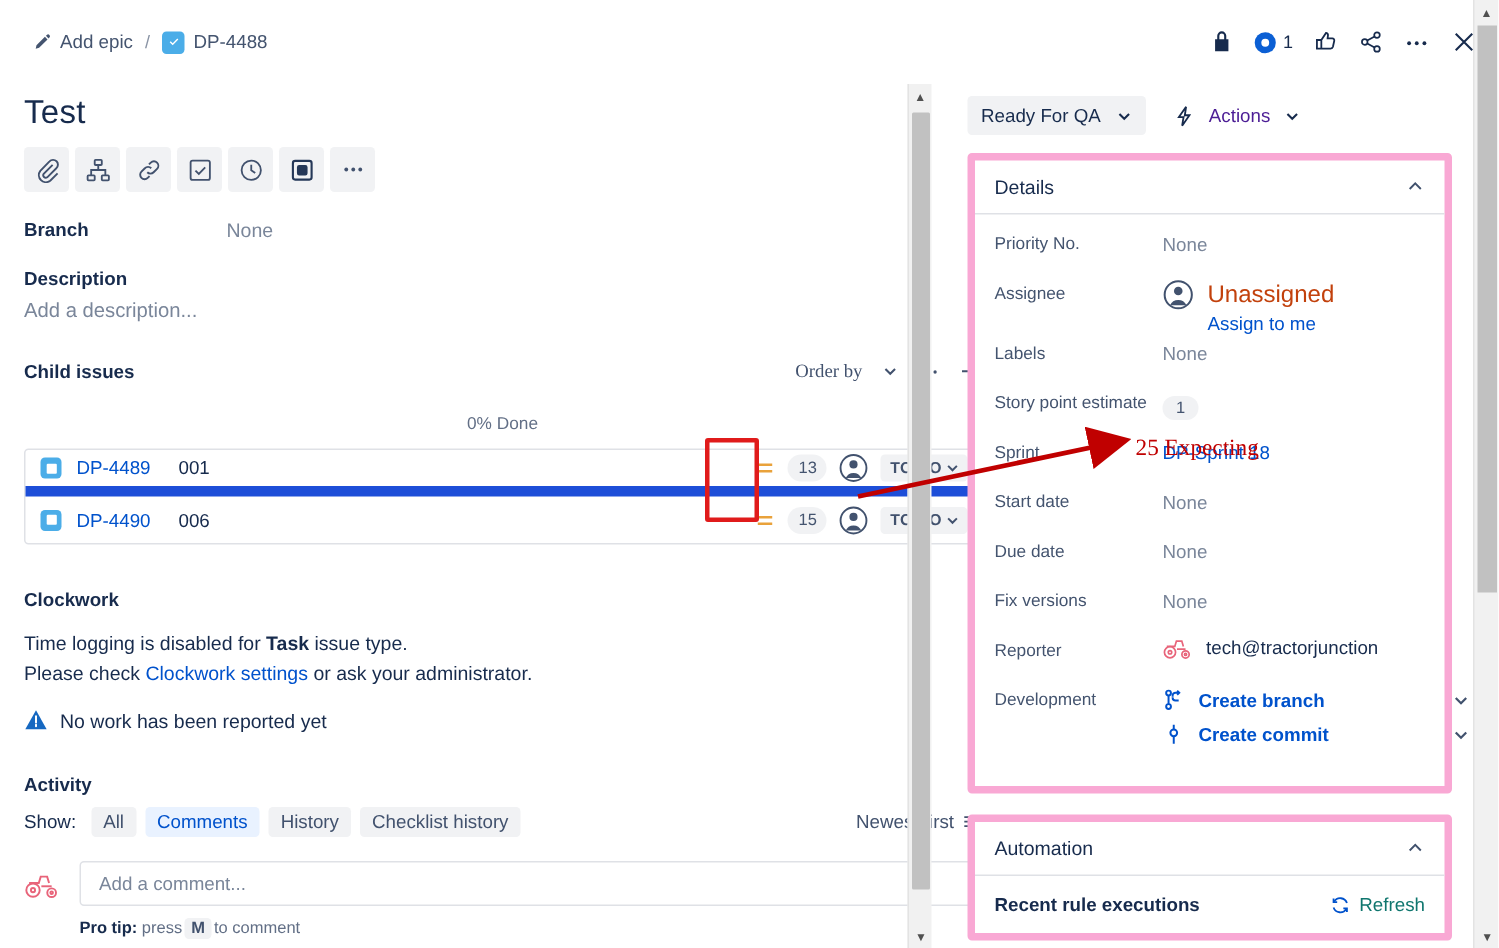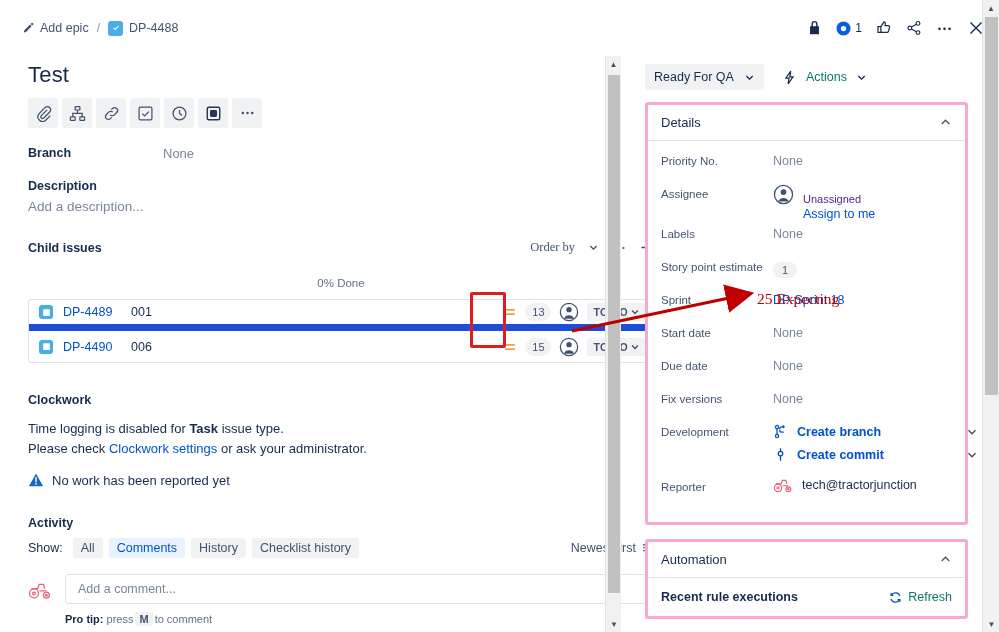--- a/index.html
+++ b/index.html
@@ -31,21 +31,21 @@
   }
   .tb-btn {
     display: flex; align-items: center; gap: 4px; cursor: pointer;
     color: #172b4d;
   }
   .watch-count { font-size: 12px; color: #172b4d; }
 
   
   .left-col {
     position: absolute; top: 56px; left: 0; width: 680px; height: 576px;
-    overflow: hidden; padding: 0 26px 0 28px;
+    overflow: hidden; padding: 0 26px 0 16px;
   }
   h1.issue-title {
     font-size: 22px; font-weight: 500; color: #172b4d;
     margin: 6px 0 10px 0; letter-spacing: .2px;
   }
   .action-row { display: flex; gap: 4px; margin-bottom: 18px; }
   .act-btn {
     width: 30px; height: 30px; border-radius: 3px; background: #f1f2f4;
     display: flex; align-items: center; justify-content: center; cursor: pointer;
     color: #42526e;
@@ -138,32 +138,32 @@
     position: absolute; top: 56px; left: 633px; width: 345px; height: 576px;
     padding: 0 10px 0 12px; overflow: hidden;
   }
   .status-row { display: flex; align-items: center; gap: 18px; padding: 8px 0 12px 0; }
   .status-btn {
     background: #f1f2f4; color: #172b4d; font-size: 12.5px; font-weight: 500;
     border-radius: 3px; padding: 6px 9px; display: flex; align-items: center; gap: 10px;
     cursor: pointer;
   }
   .actions-btn { display: flex; align-items: center; gap: 9px; font-size: 12.5px;
-                 color: #0f766e; cursor: pointer; }
-  .panel { border: 3px solid #f9a8d4; border-radius: 3px; background: #fff; }
+                 color: #4c1d95; cursor: pointer; }
+  .panel { border: 5px solid #f9a8d4; border-radius: 3px; background: #fff; }
   .panel-head { display: flex; align-items: center; padding: 10px 13px;
                 border-bottom: 1px solid #dfe1e6; }
   .panel-title { font-size: 13px; font-weight: 500; color: #172b4d; }
   .panel-chevron { margin-left: auto; color: #42526e; cursor: pointer; display:flex; }
   .panel-body { padding: 10px 13px 12px; }
   .d-row { display: flex; align-items: flex-start; min-height: 30px; margin-bottom: 3px; }
   .d-lbl { width: 112px; font-size: 11.5px; color: #44546f; padding-top: 4px; flex: none; }
   .d-val { font-size: 12.5px; color: #7a869a; padding-top: 3px; }
   .d-val-col { display: flex; flex-direction: column; gap: 2px; }
-  .assignee-line { display: flex; align-items: flex-end; gap: 9px; font-size: 11px; color: #4c1d95; }
+  .assignee-line { display: flex; align-items: center; gap: 9px; font-size: 16px; color: #c2410c; }
   .link-blue { color: #0052cc; font-size: 12.5px; cursor: pointer; }
   .sp-pill { background: #f1f2f4; color: #44546f; font-size: 11px; border-radius: 9px;
              padding: 2px 9px; display: inline-flex; }
   .dev-line { display: flex; align-items: center; gap: 9px; width: 205px; }
   .dev-link { color: #0052cc; font-size: 12.5px; font-weight: 600; cursor: pointer; }
   .dev-chev { margin-left: auto; color: #42526e; display: flex; cursor: pointer; }
   .reporter-line { display: flex; align-items: center; gap: 9px; font-size: 12.5px; color: #172b4d; }
   .automation { margin-top: 14px; }
   .auto-body { padding: 12px 13px; display: flex; align-items: center; }
   .auto-title { font-size: 12.5px; font-weight: 700; color: #172b4d; }
@@ -541,69 +541,69 @@
         <div class="d-row">
           <div class="d-lbl">Due date</div>
           <div class="d-val">None</div>
         </div>
 
         <div class="d-row">
           <div class="d-lbl">Fix versions</div>
           <div class="d-val">None</div>
         </div>
 
-        <div class="d-row" style="min-height:52px">
-          <div class="d-lbl">Development</div>
-          <div class="d-val-col" style="gap:8px;padding-top:2px">
-            <div class="dev-line">
-              <svg width="15" height="15" viewBox="0 0 16 16" fill="none" stroke="#0052cc" stroke-width="1.4">
-                  <circle cx="4.3" cy="3.2" r="1.7"></circle>
-                  <circle cx="4.3" cy="12.8" r="1.7"></circle>
-                  <path d="M4.3 4.9v6.2"></path>
-                  <path d="M11.5 3h-2.3a2 2 0 0 0-2 2v.8"></path>
-                  <path d="M10.4 1.6 11.9 3l-1.5 1.4"></path>
-                  <path d="M11.5 8.6h-2.3a2 2 0 0 1-2-2v-.3"></path>
-                </svg>
-              <span class="dev-link">Create branch</span>
-              <span class="dev-chev">
-                <svg width="12" height="12" viewBox="0 0 12 12" fill="none" stroke="#42526e" stroke-width="1.5">
-                    <path d="M2.5 4.3 6 7.8l3.5-3.5"></path>
-                  </svg>
-              </span>
-            </div>
-            <div class="dev-line">
-              <svg width="15" height="15" viewBox="0 0 16 16" fill="none" stroke="#0052cc" stroke-width="1.4">
-                  <circle cx="8" cy="7" r="2.4"></circle>
-                  <path d="M8 1.3v3.3M8 9.4v5.3"></path>
-                </svg>
-              <span class="dev-link">Create commit</span>
-              <span class="dev-chev">
-                <svg width="12" height="12" viewBox="0 0 12 12" fill="none" stroke="#42526e" stroke-width="1.5">
-                    <path d="M2.5 4.3 6 7.8l3.5-3.5"></path>
-                  </svg>
-              </span>
-            </div>
-          </div>
-        </div>
-
         <div class="d-row">
           <div class="d-lbl">Reporter</div>
           <div class="reporter-line">
             <svg width="20" height="16" viewBox="0 0 28 22" fill="none" stroke="#e8647a" stroke-width="1.6">
               <circle cx="7" cy="15" r="5.2"></circle>
                 <circle cx="7" cy="15" r="1.6"></circle>
               <circle cx="21.5" cy="17" r="3.4"></circle>
                 <circle cx="21.5" cy="17" r="1"></circle>
               <path d="M4 9.5h7.5l1.5-5h5l1.5 5"></path>
                 <path d="M13.5 12h8"></path>
             </svg>
             <span>tech@tractorjunction</span>
           </div>
         </div>
 
+        <div class="d-row" style="min-height:52px">
+          <div class="d-lbl">Development</div>
+          <div class="d-val-col" style="gap:8px;padding-top:2px">
+            <div class="dev-line">
+              <svg width="15" height="15" viewBox="0 0 16 16" fill="none" stroke="#0052cc" stroke-width="1.4">
+                  <circle cx="4.3" cy="3.2" r="1.7"></circle>
+                  <circle cx="4.3" cy="12.8" r="1.7"></circle>
+                  <path d="M4.3 4.9v6.2"></path>
+                  <path d="M11.5 3h-2.3a2 2 0 0 0-2 2v.8"></path>
+                  <path d="M10.4 1.6 11.9 3l-1.5 1.4"></path>
+                  <path d="M11.5 8.6h-2.3a2 2 0 0 1-2-2v-.3"></path>
+                </svg>
+              <span class="dev-link">Create branch</span>
+              <span class="dev-chev">
+                <svg width="12" height="12" viewBox="0 0 12 12" fill="none" stroke="#42526e" stroke-width="1.5">
+                    <path d="M2.5 4.3 6 7.8l3.5-3.5"></path>
+                  </svg>
+              </span>
+            </div>
+            <div class="dev-line">
+              <svg width="15" height="15" viewBox="0 0 16 16" fill="none" stroke="#0052cc" stroke-width="1.4">
+                  <circle cx="8" cy="7" r="2.4"></circle>
+                  <path d="M8 1.3v3.3M8 9.4v5.3"></path>
+                </svg>
+              <span class="dev-link">Create commit</span>
+              <span class="dev-chev">
+                <svg width="12" height="12" viewBox="0 0 12 12" fill="none" stroke="#42526e" stroke-width="1.5">
+                    <path d="M2.5 4.3 6 7.8l3.5-3.5"></path>
+                  </svg>
+              </span>
+            </div>
+          </div>
+        </div>
+
       </div>
     </div>
 
     <div class="panel automation">
       <div class="panel-head">
         <span class="panel-title">Automation</span>
         <span class="panel-chevron">
           <svg width="13" height="13" viewBox="0 0 14 14" fill="none" stroke="#42526e" stroke-width="1.4">
               <path d="M3 8.6 7 4.6l4 4"></path>
             </svg>

